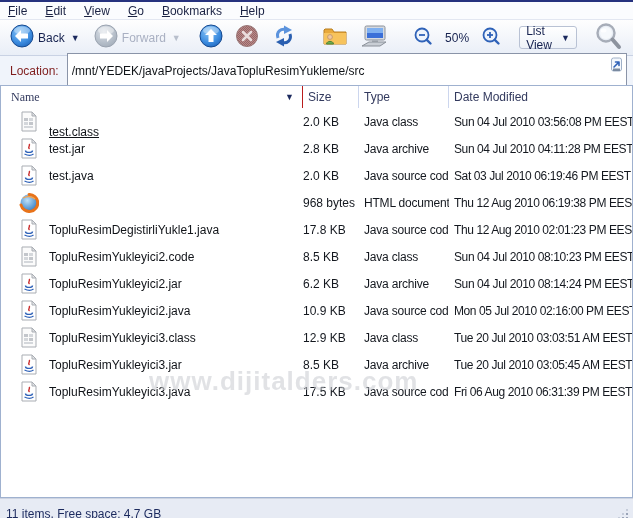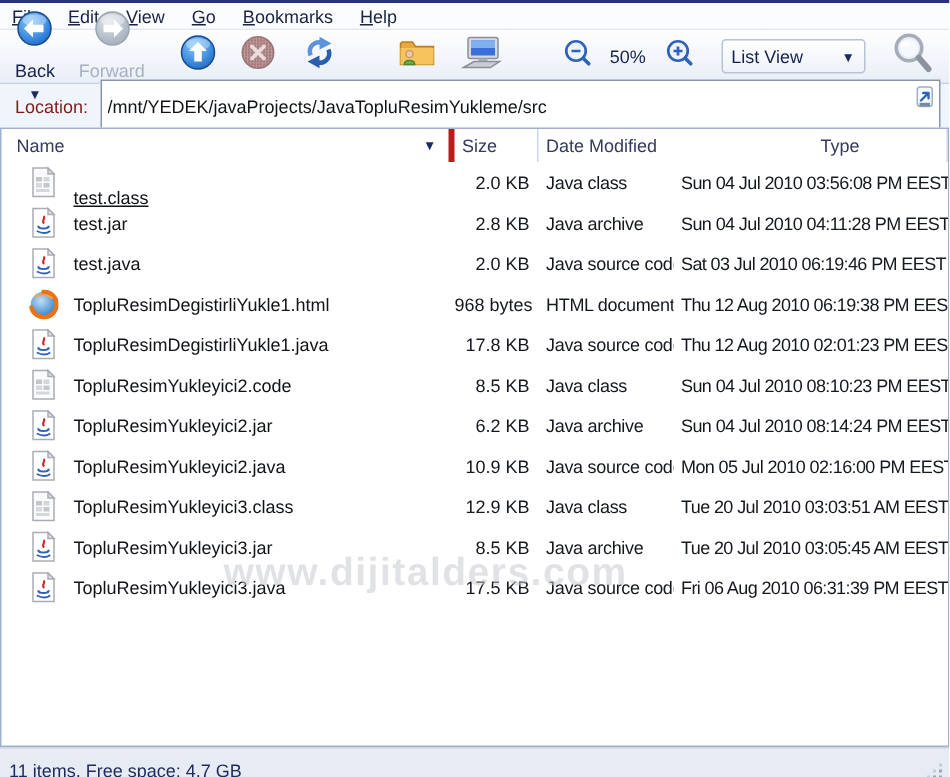--- a/index.html
+++ b/index.html
@@ -17,21 +17,21 @@
   .menu-item {
     display:inline-block; font-size:12px; color:#1b2344; cursor:default;
   }
   .menu-item::first-letter { text-decoration:underline; }
   
   .toolbar {
     height:36px; background:linear-gradient(#fefefe,#e9eef7);
     border-bottom:1px solid #c9d2e4;
     display:flex; align-items:center; padding:0 6px;
   }
-  .tb-btn { display:flex; align-items:center; gap:4px; padding:2px 4px; border-radius:3px;flex-direction:column; }
+  .tb-btn { display:flex; align-items:center; gap:4px; padding:2px 4px; border-radius:3px; }
   .tb-label { font-size:12px; color:#16224f; }
   .tb-label.disabled { color:#a9b0c2; }
   .dd-arrow { font-size:9px; color:#1c2a5e; padding:0 2px; }
   .dd-arrow.disabled { color:#b8bfcc; }
   .sep { width:8px; }
   .sep-lg { width:16px; }
   .zoom-level { font-size:12px; color:#16224f; padding:0 8px; }
   .combo {
     width:98px; height:23px; margin-left:14px;
     background:linear-gradient(#ffffff,#eef2f8);
@@ -57,30 +57,30 @@
     padding:0 20px 0 4px; background:transparent;
   }
   .clear-icon { position:absolute; right:2px; top:2px; }
   
   .filepanel {
     position:relative; height:413px; border:1px solid #9fb1cf;
     background:#fff; overflow:hidden;
   }
   .header-row { display:flex; height:22px; align-items:center; font-size:12px; color:#333a5e; }
   .hcol { height:100%; display:flex; align-items:center; }
-  .hcol-name { width:302px; justify-content:space-between; padding:0 8px 0 10px; border-right:4px solid #b91c1c; }
+  .hcol-name { width:302px; justify-content:space-between; padding:0 8px 0 10px; border-right:1px solid #b91c1c;font-family:Liberation Serif, serif; }
   .hcol-size { width:56px;  padding-left:5px; border-right:1px solid #ccd6ee; }
   .hcol-type { width:90px;  padding-left:5px; border-right:1px solid #ccd6ee; }
   .hcol-date { flex:1; padding-left:5px; }
   .sort-arrow { font-size:9px; color:#1c2a5e; }
   .rows { position:absolute; top:22px; left:0; right:0; }
   .row { display:flex; height:27px; align-items:center; font-size:12px; color:#14181f; }
   .cell { white-space:nowrap; overflow:hidden; }
   .cell-name { width:302px; display:flex; align-items:center; gap:10px; padding-left:18px; }
-  .cell-size { width:56px; text-align:right; padding-right:6px; }
+  .cell-size { width:56px; padding-right:6px; }
   .cell-type { width:90px; padding-left:5px; letter-spacing:-0.2px; }
   .cell-date { flex:1; padding-left:5px; letter-spacing:-0.4px; }
   .fname { color:#101318; }
   .fname.underline { text-decoration:underline;margin-top:20px; }
   .file-icon { width:20px; height:22px; display:inline-flex; align-items:center; justify-content:center; }
   .watermark {
     position:absolute; left:148px; top:280px; font-size:26px; font-weight:bold;
     color:#c9ccd1; opacity:0.55; letter-spacing:1px; pointer-events:none;
   }
   
@@ -271,25 +271,25 @@
 
   <div class="filepanel">
     <div class="header-row">
       <div class="hcol hcol-name">
         <span>Name</span>
         <span class="sort-arrow">▼</span>
       </div>
       <div class="hcol hcol-size">
         <span>Size</span>
       </div>
+      <div class="hcol hcol-type">
+        <span>Type</span>
+      </div>
       <div class="hcol hcol-date">
         <span>Date Modified</span>
-      </div>
-      <div class="hcol hcol-type">
-        <span>Type</span>
       </div>
     </div>
     <div class="rows" id="rows">
   <div class="row">
     <span class="cell cell-name">
       <span class="file-icon">
   <svg width="18" height="21" viewBox="0 0 18 21">
     <path d="M2 1 L12 1 L16 5 L16 20 L2 20 Z" fill="#fbfbfb" stroke="#a9adb3"></path>
     <path d="M12 1 L12 5 L16 5 Z" fill="#dcdee1" stroke="#a9adb3"></path>
     <rect x="4" y="7" width="4" height="3" fill="#c3c6cb"></rect>
@@ -351,21 +351,20 @@
         <stop offset="0" stop-color="#bfe0f7"></stop>
                     <stop offset="0.6" stop-color="#5b9bd5"></stop>
                     <stop offset="1" stop-color="#2a5fa8"></stop>
       </radialGradient>
     </defs>
     <circle cx="10" cy="10" r="8.5" fill="url(#ffGlobe)"></circle>
     <path d="M10 1.5 A 8.5 8.5 0 1 1 2 12" fill="none" stroke="#e8731a" stroke-width="3" stroke-linecap="round"></path>
     <path d="M4 5 C7 3, 13 3, 16 6" fill="none" stroke="#f5a24b" stroke-width="1.4"></path>
   </svg>
 </span>
-      <span class="fname">TopluResimDegistirliYukle1.html</span>
     </span>
     <span class="cell cell-size">968 bytes</span>
     <span class="cell cell-type">HTML document</span>
     <span class="cell cell-date">Thu 12 Aug 2010 06:19:38 PM EEST</span>
   </div>
 
   <div class="row">
     <span class="cell cell-name">
       <span class="file-icon">
   <svg width="18" height="21" viewBox="0 0 18 21">

